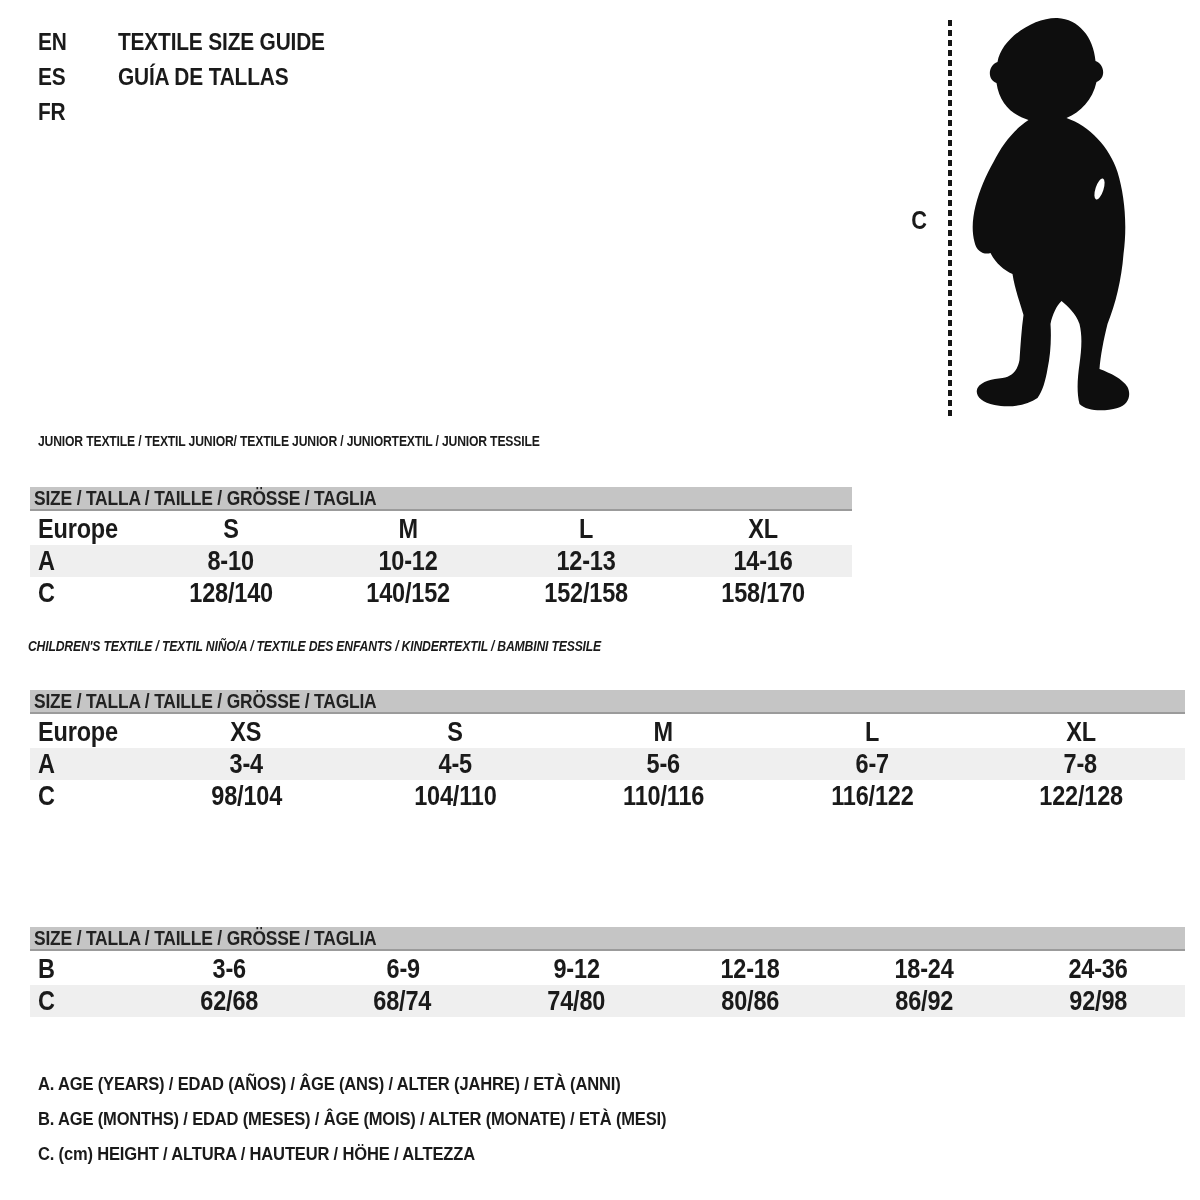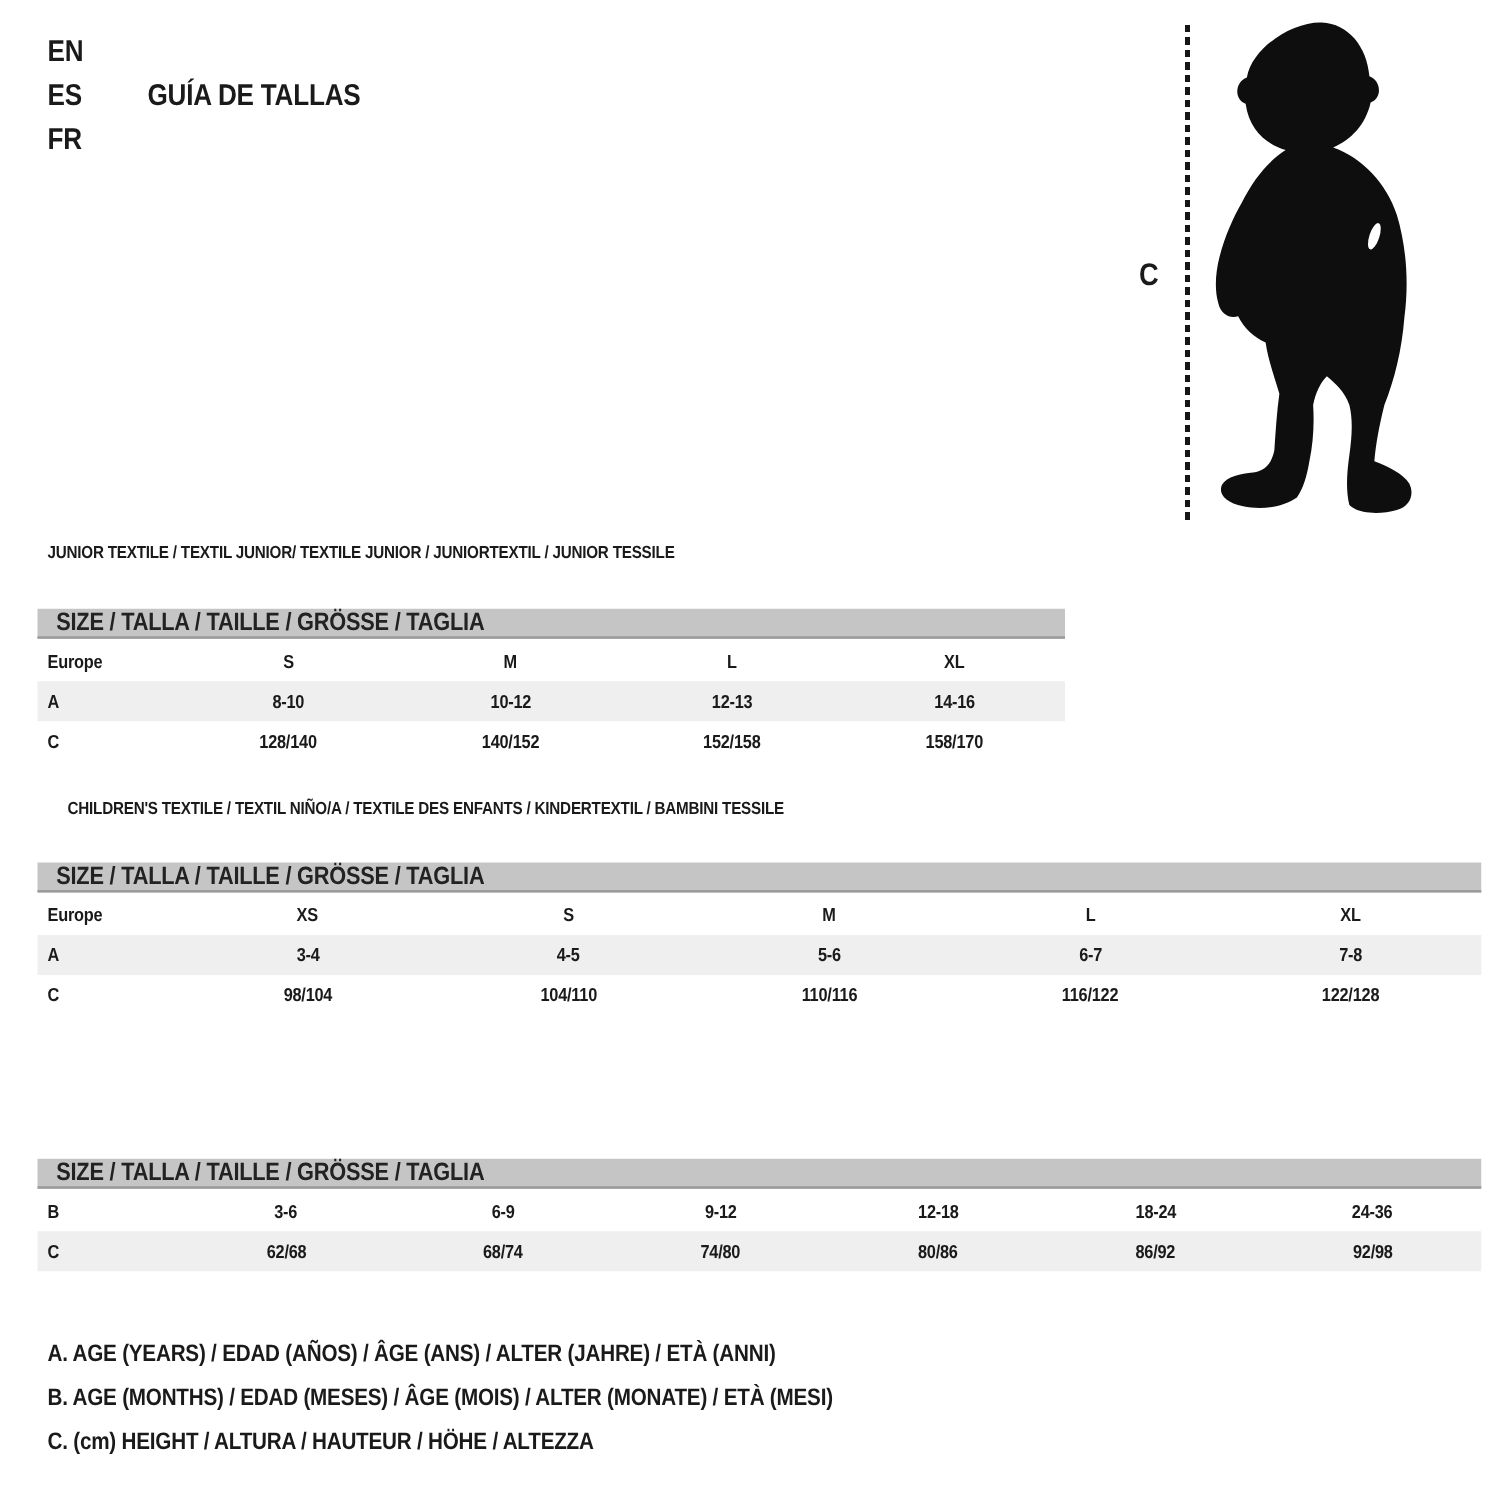--- a/index.html
+++ b/index.html
@@ -19,49 +19,50 @@
 
   
   .figure-line{position:absolute; left:948px; top:20px; width:4px; height:398px;
     background:repeating-linear-gradient(180deg,#161616 0 6px, transparent 6px 10px);}
   .figure-c{position:absolute; left:910px; top:206px; font-size:25px;}
   .silhouette{position:absolute; left:960px; top:12px;}
 
   
   .section-title{position:absolute; font-size:14px;}
   .t-junior{left:38px; top:433px;}
-  .t-children{left:54px; top:638px;}
+  .t-children{left:28px; top:638px;font-style:italic;}
   .t-babies{left:38px; top:843px; line-height:35px;}
 
   
   .tbl{position:absolute; left:30px;}
   .tbl-junior{top:487px; width:822px;}
   .tbl-children{top:690px; width:1155px;}
   .tbl-babies{top:927px; width:1155px;}
   .size-bar{height:24px; background:#c5c5c5; border-bottom:2px solid #9b9b9b; margin-bottom:2px;
-    display:flex; align-items:center; padding-left:15px; font-size:20px; color:#222; box-sizing:border-box;}
-  .trow{display:grid; height:32px; align-items:center; font-size:15px;}
+    display:flex; align-items:center; padding-left:4px; font-size:20px; color:#222; box-sizing:border-box;}
+  .trow{display:grid; height:32px; align-items:center; font-size:27px;}
   .c4{grid-template-columns:112px repeat(4,1fr);}
   .c5{grid-template-columns:112px repeat(5,1fr);}
   .c6{grid-template-columns:112px repeat(6,1fr);}
   .shade{background:#efefef;}
   .lbl{padding-left:8px; text-align:left;}
   .val{text-align:center;}
 
   
   .legend{position:absolute; left:38px; top:1066px; font-size:19px; line-height:35px;}
 </style>
 </head>
 <body>
 
 <div class="page">
 
   <div class="lang-list">
     <div class="lang-row">
       <span class="lang-code"><span class="cx">EN</span></span>
+      <span class="lang-label"><span class="cx">TEXTILE SIZE GUIDE</span></span>
     </div>
     <div class="lang-row">
       <span class="lang-code"><span class="cx">ES</span></span>
       <span class="lang-label"><span class="cx">GUÍA DE TALLAS</span></span>
     </div>
     <div class="lang-row">
       <span class="lang-code"><span class="cx">FR</span></span>
     </div>
   </div>
 

